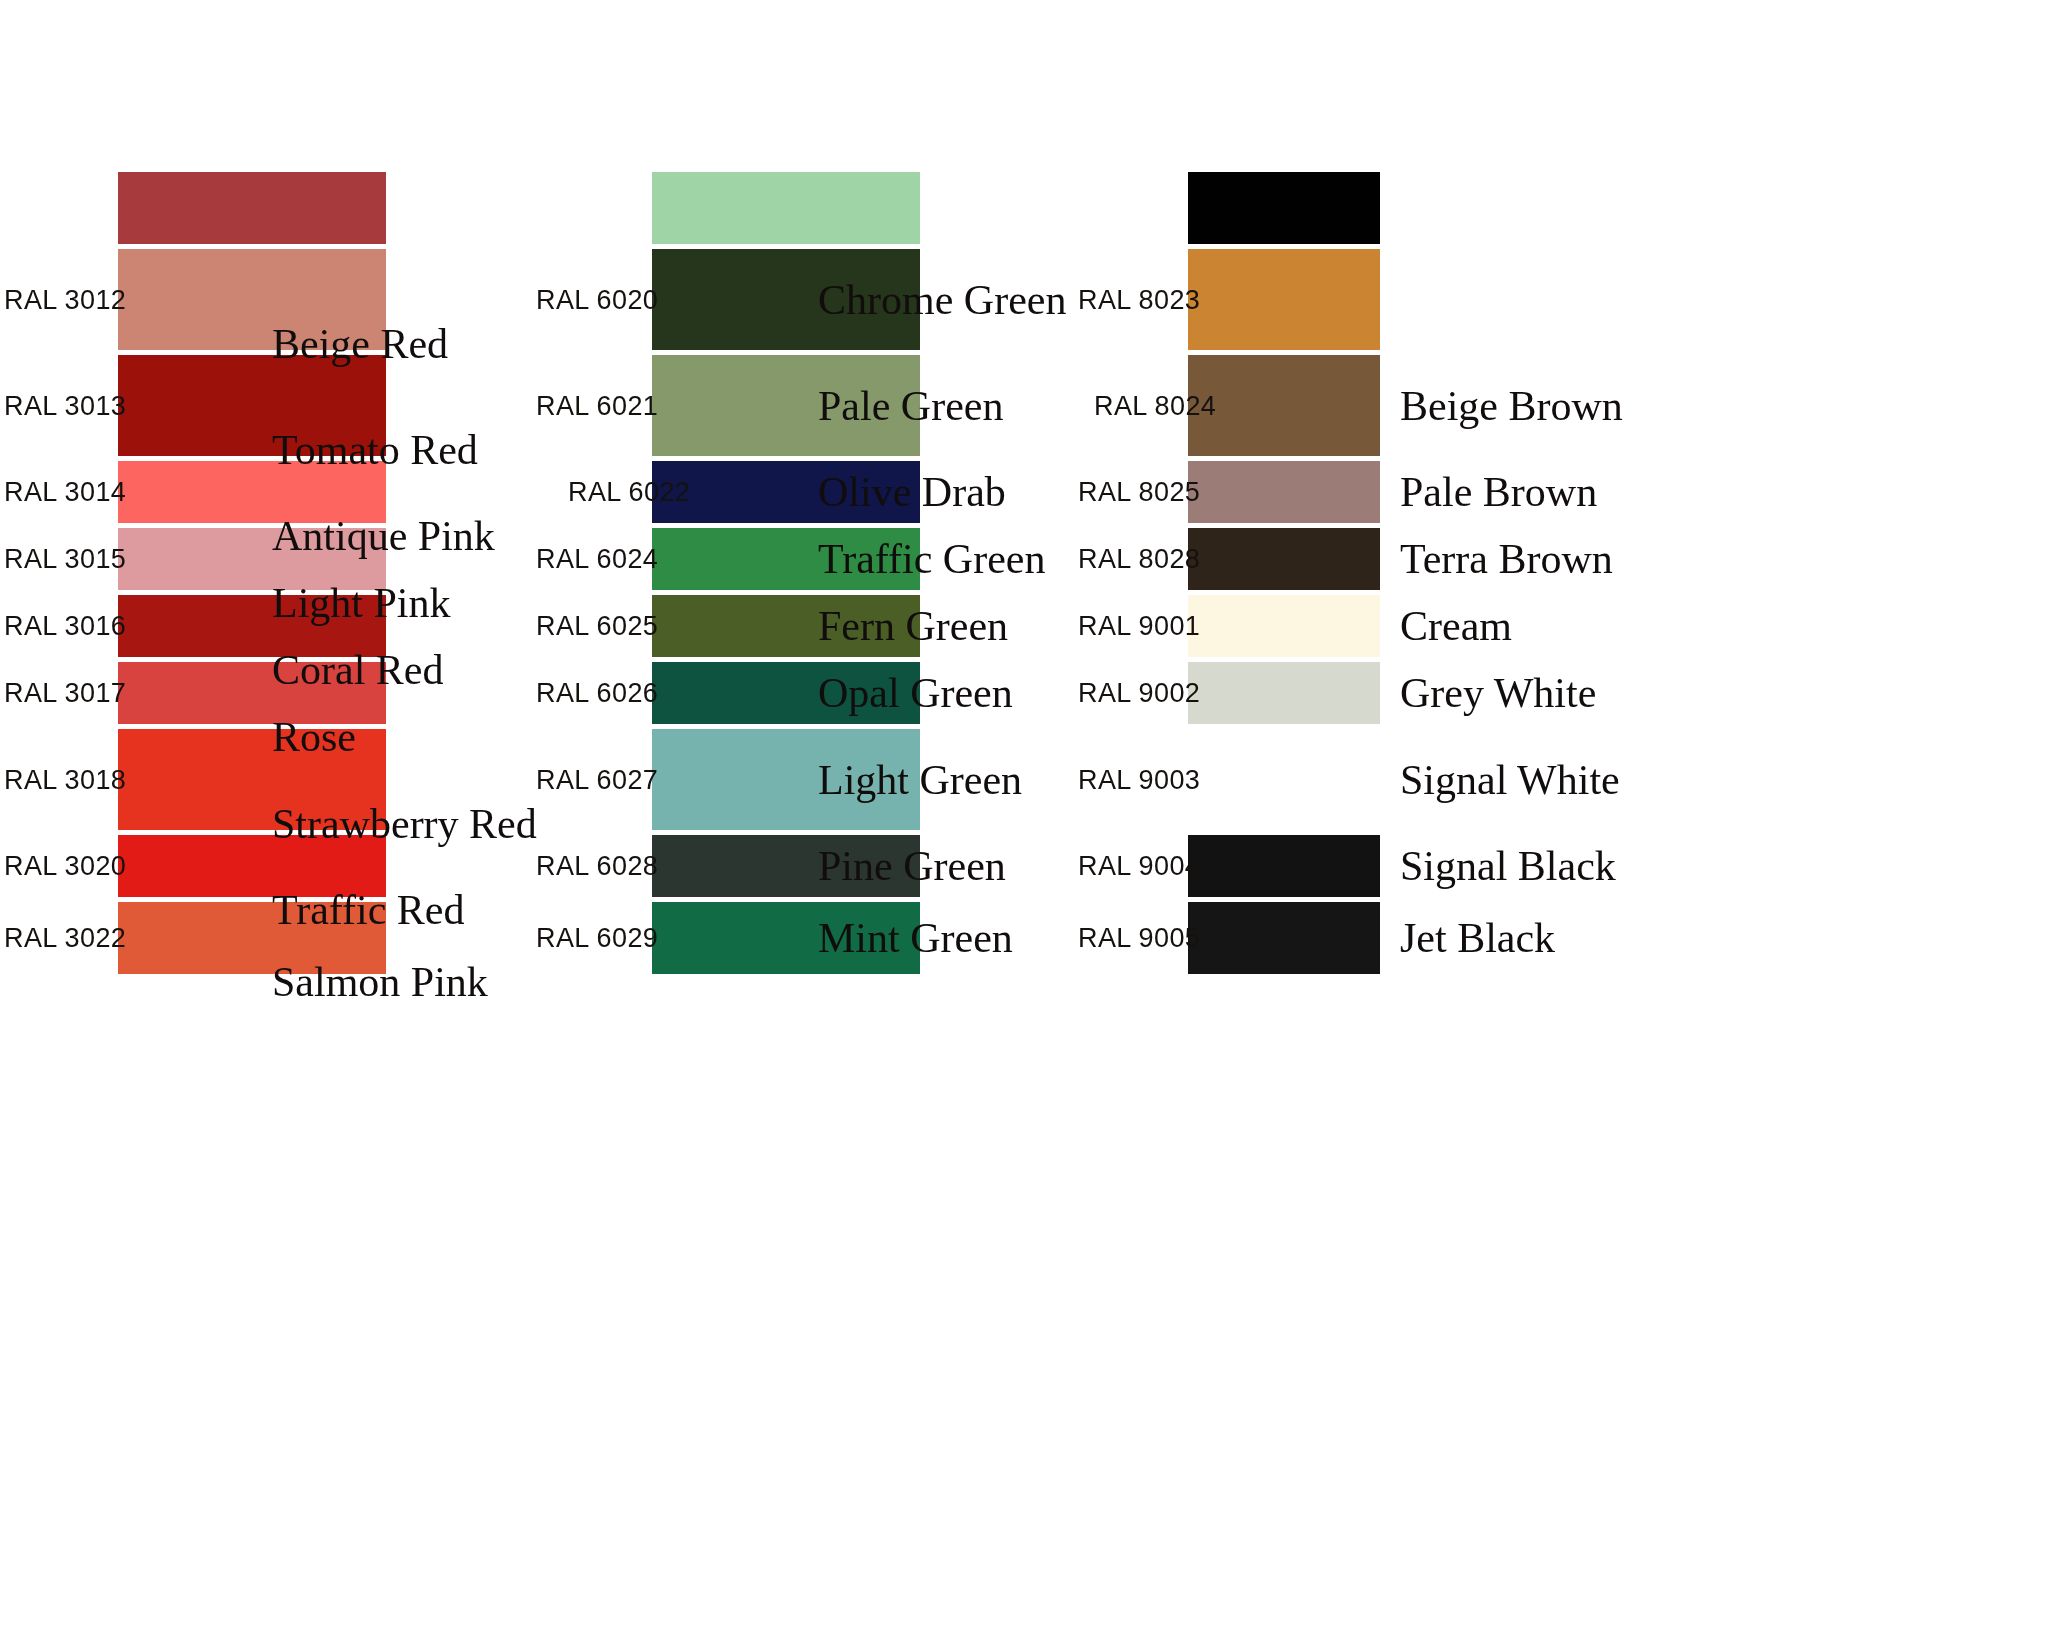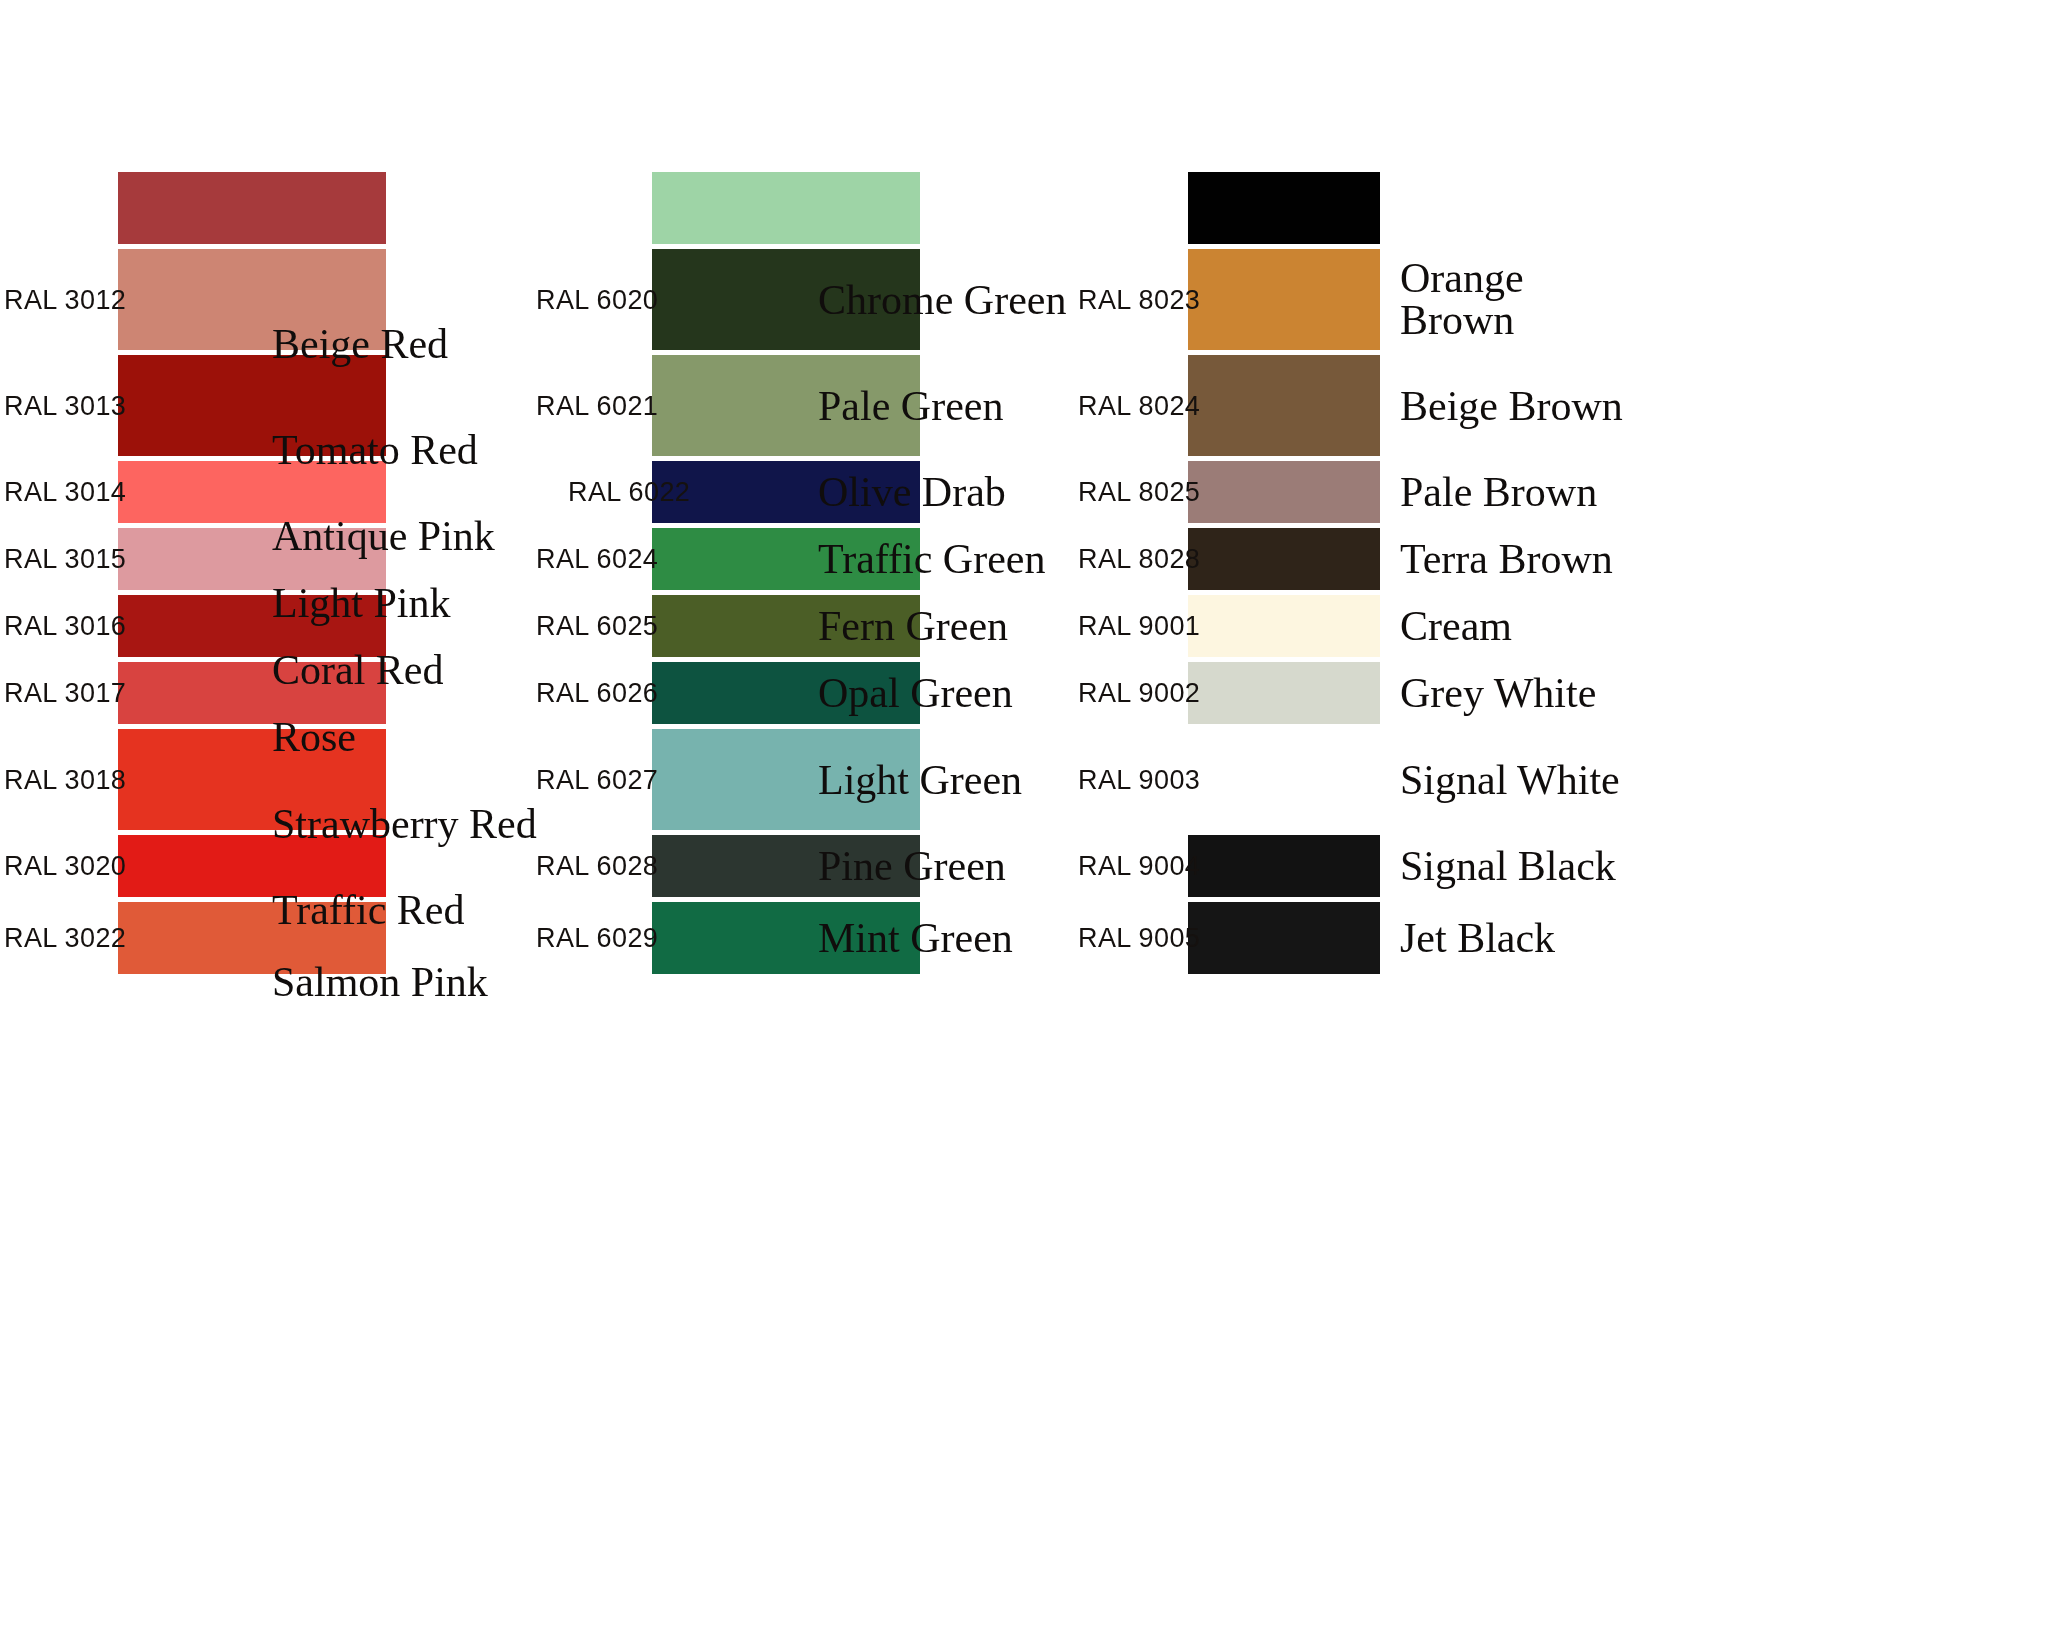--- a/index.html
+++ b/index.html
@@ -233,24 +233,23 @@
         <div class="spacer" style="height: 5px;"></div>
         <div class="swatch" style="height: 101px; background: rgb(255, 255, 255); width: 192px;"></div>
         <div class="spacer" style="height: 5px;"></div>
         <div class="swatch" style="height: 62px; background: rgb(18, 18, 18); width: 192px;"></div>
         <div class="spacer" style="height: 5px;"></div>
         <div class="swatch" style="height: 72px; background: rgb(21, 21, 21); width: 192px;"></div>
       </div>
       <div class="rows">
         <div class="row" style="position: absolute; left: 0px; top: 77px; height: 101px; width: 100%;">
           <span class="ral-code" style="top: 50%; transform: translateY(-50%);">RAL 8023</span>
-          <span class="ral-name two-line" style="top: 50%; transform: translateY(-50%);">Orange Brown</span>
         </div>
         <div class="row" style="position: absolute; left: 0px; top: 183px; height: 101px; width: 100%;">
-          <span class="ral-code" style="top: 50%; transform: translateY(-50%);">RAL 8024</span>
+          <span class="ral-code" style="top: 50%; transform: translateY(-50%); margin-left: 16px;">RAL 8024</span>
           <span class="ral-name two-line" style="top: 50%; transform: translateY(-50%);">Beige Brown</span>
         </div>
         <div class="row" style="position: absolute; left: 0px; top: 289px; height: 62px; width: 100%;">
           <span class="ral-code" style="top: 50%; transform: translateY(-50%);">RAL 8025</span>
           <span class="ral-name" style="top: 50%; transform: translateY(-50%);">Pale Brown</span>
         </div>
         <div class="row" style="position: absolute; left: 0px; top: 356px; height: 62px; width: 100%;">
           <span class="ral-code" style="top: 50%; transform: translateY(-50%);">RAL 8028</span>
           <span class="ral-name" style="top: 50%; transform: translateY(-50%);">Terra Brown</span>
         </div>

